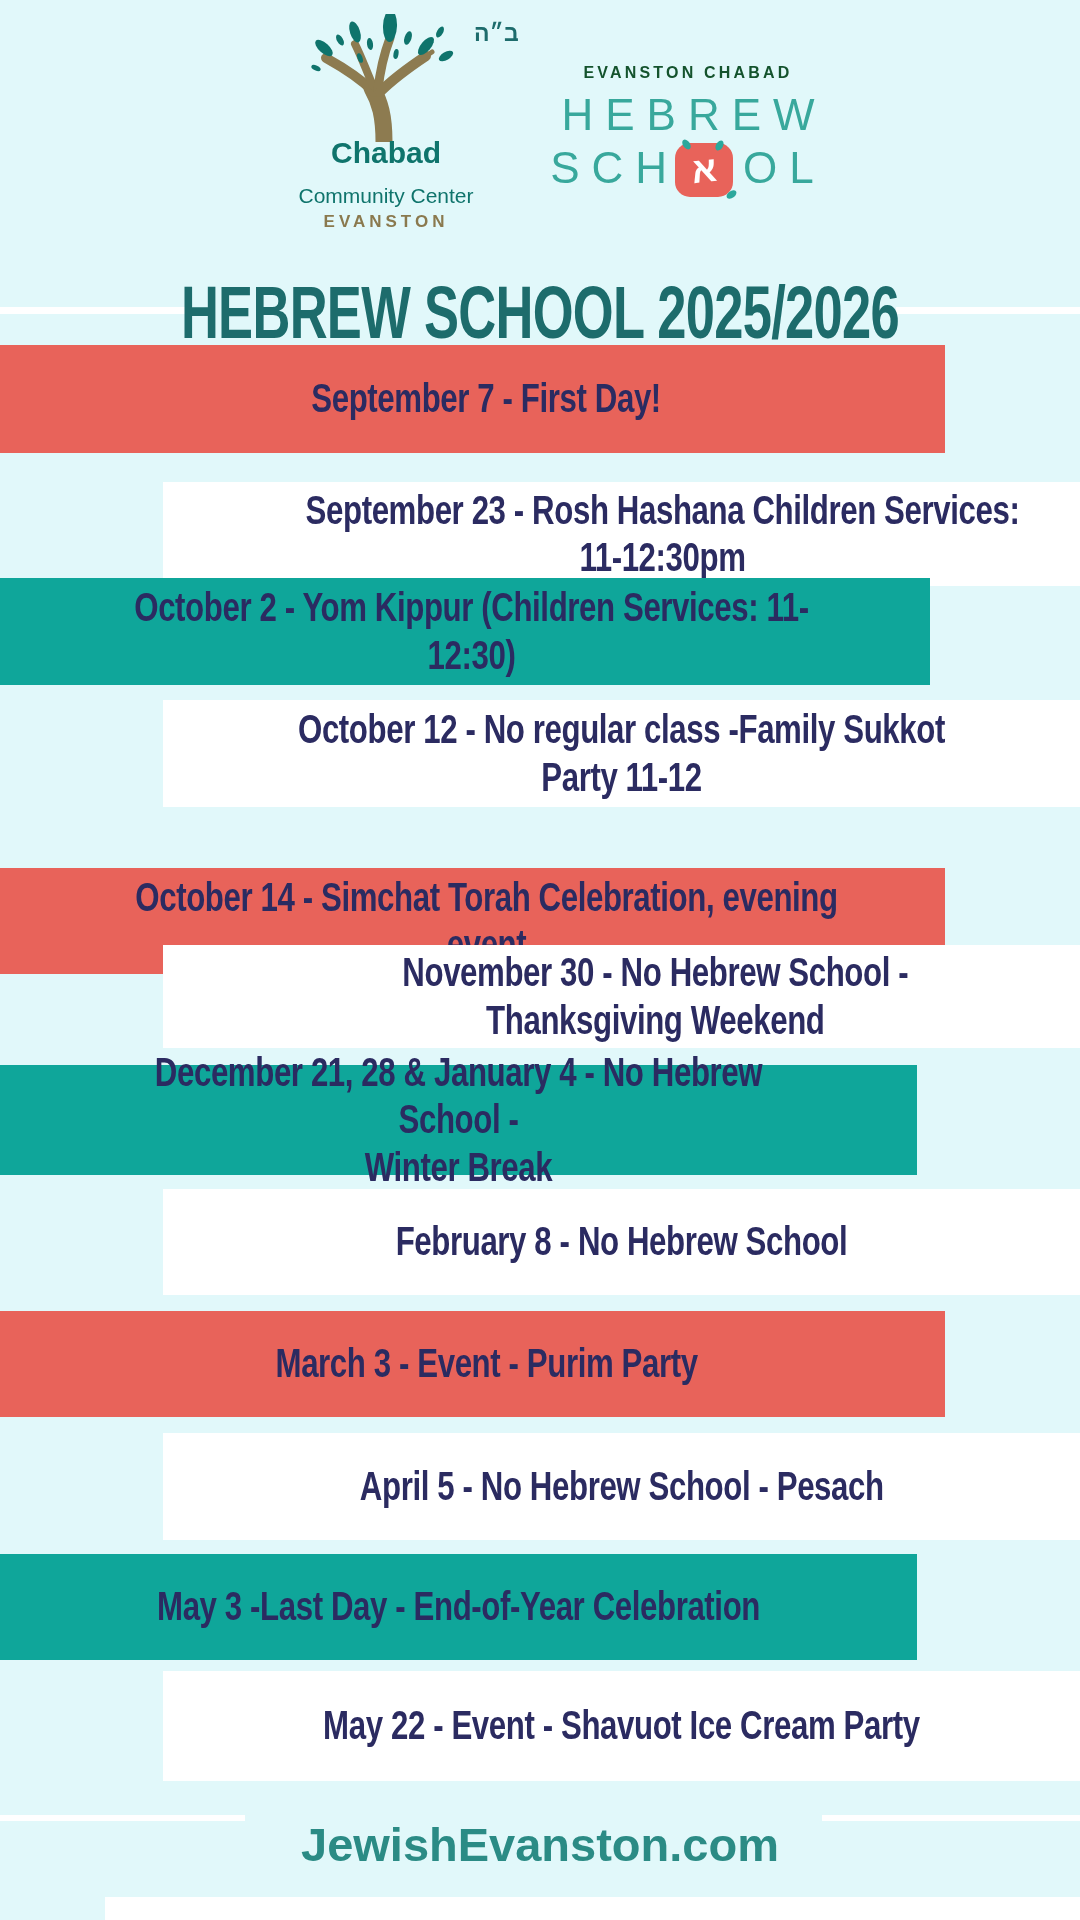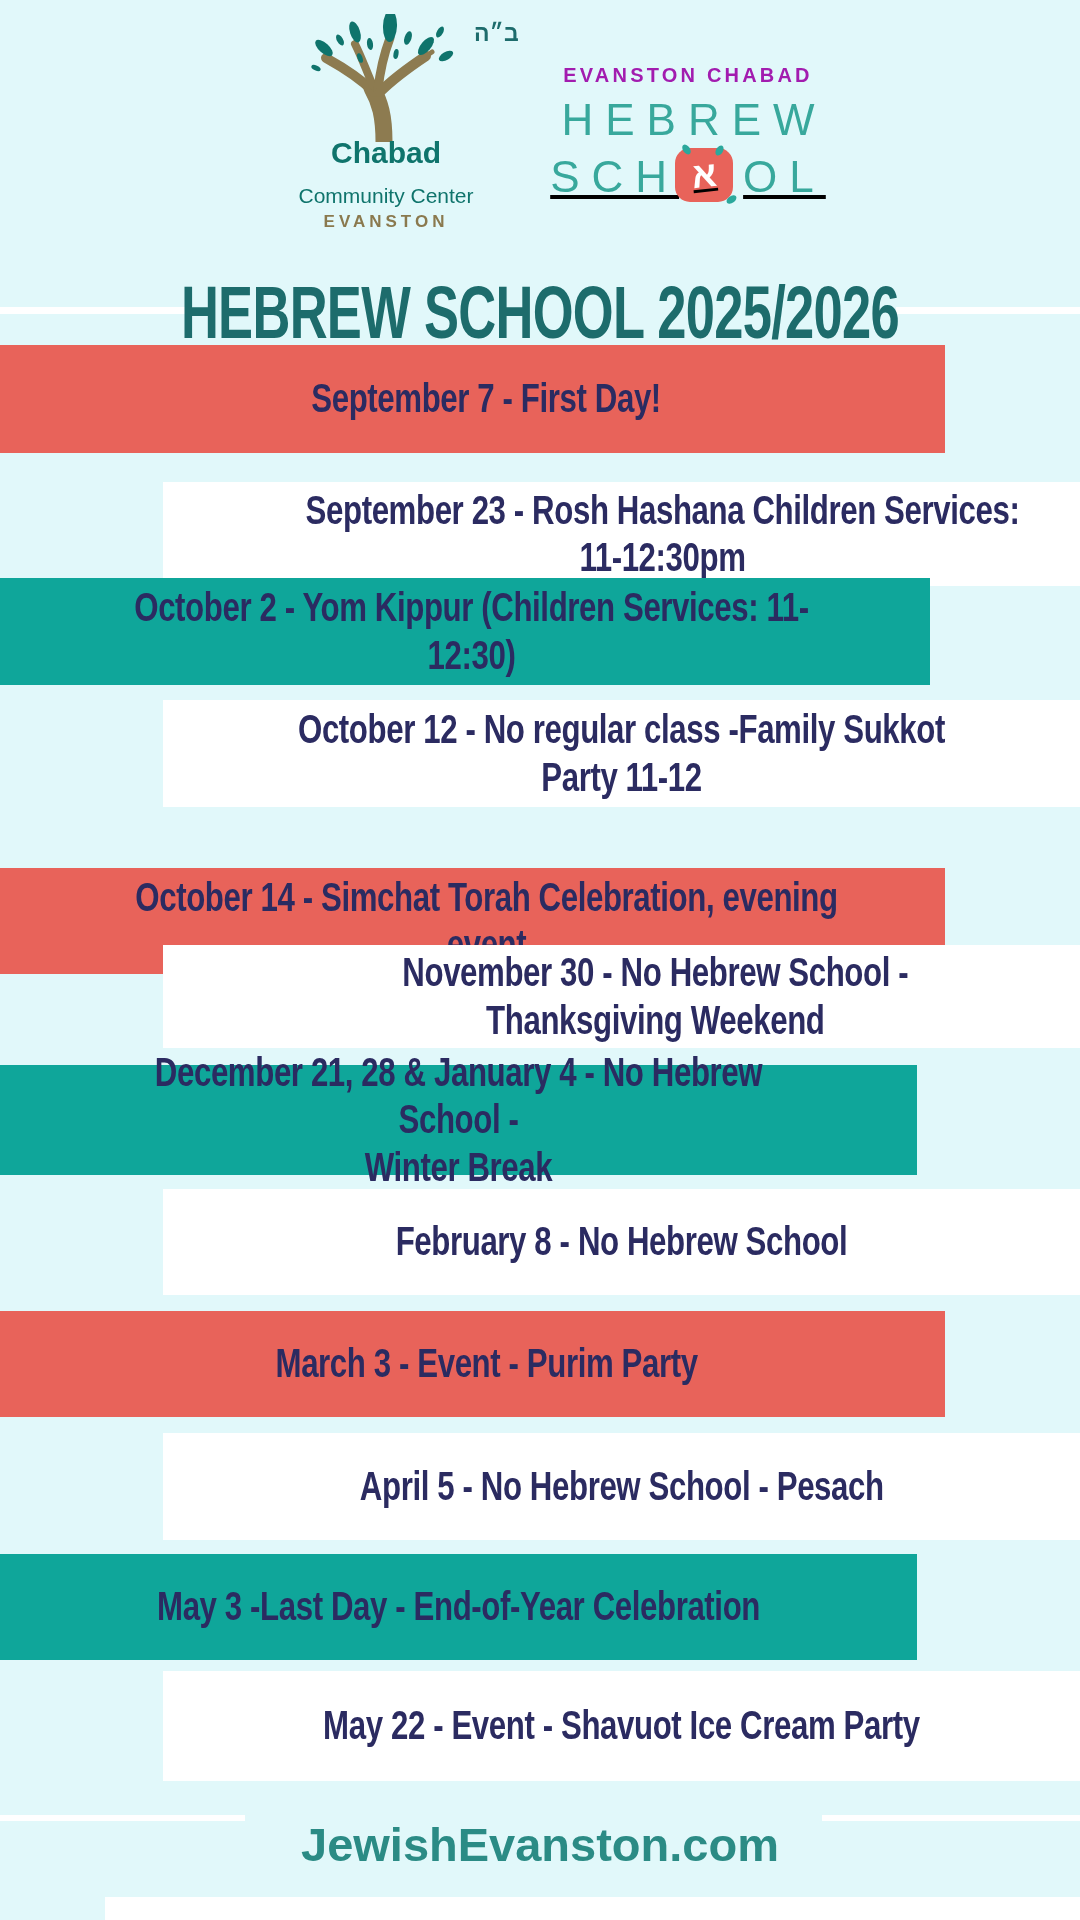--- a/index.html
+++ b/index.html
@@ -10,24 +10,24 @@
   .tree-svg{position:absolute;left:298px;top:14px;width:174px;height:128px;}
   .bh{position:absolute;left:474px;top:20px;font-size:23px;font-weight:bold;color:#1d6c6c;}
   .chabad-name{position:absolute;left:186px;top:136px;width:400px;text-align:center;
     font-size:30px;font-weight:bold;color:#0f746c;letter-spacing:0px;}
   .community{position:absolute;left:186px;top:184px;width:400px;text-align:center;
     font-size:21px;font-weight:500;color:#0f746c;}
   .evanston-city{position:absolute;left:186px;top:212px;width:400px;text-align:center;
     font-size:17px;font-weight:600;color:#8a794e;letter-spacing:4px;}
 
   .rlogo{position:absolute;left:478px;top:64px;width:420px;text-align:center;}
-  .rlogo .eyebrow{display:block;font-size:20px;font-weight:700;letter-spacing:3.2px;color:#a21caf;}
+  .rlogo .eyebrow{display:block;font-size:16px;font-weight:700;letter-spacing:3.2px;color:#14532d;}
   .rlogo .hebrew{display:block;margin-top:8px;font-size:44px;font-weight:400;letter-spacing:12px;
     color:#38a89c;text-indent:12px;}
-  .school-row{display:flex;justify-content:center;align-items:flex-end;margin-top:3px;text-decoration:underline;}
+  .school-row{display:flex;justify-content:center;align-items:flex-start;margin-top:3px;}
   .school-row .letters{font-size:44px;font-weight:400;letter-spacing:12px;color:#38a89c;}
   .aleph-box{position:relative;width:58px;height:54px;margin:0 10px 0 -4px;background:#e8635a;
     border-radius:15px;display:flex;align-items:center;justify-content:center;}
   .aleph-box .aleph{color:#ffffff;font-size:36px;font-weight:bold;transform:rotate(-6deg);}
   .leafdot{position:absolute;width:7px;height:11px;border-radius:50%;background:#2ba89c;}
   .leafdot.d1{top:-4px;left:8px;transform:rotate(-35deg);}
   .leafdot.d2{top:-3px;right:10px;transform:rotate(30deg);}
   .leafdot.d3{bottom:-3px;right:-2px;transform:rotate(55deg);}
 
   

